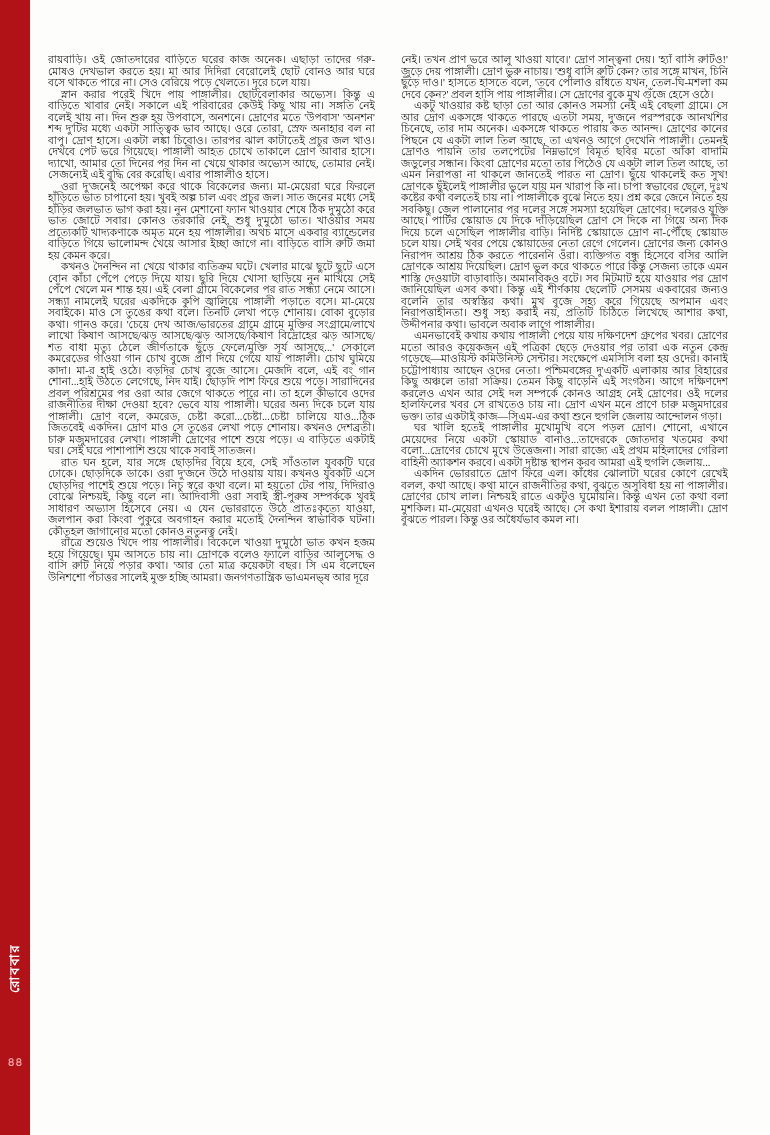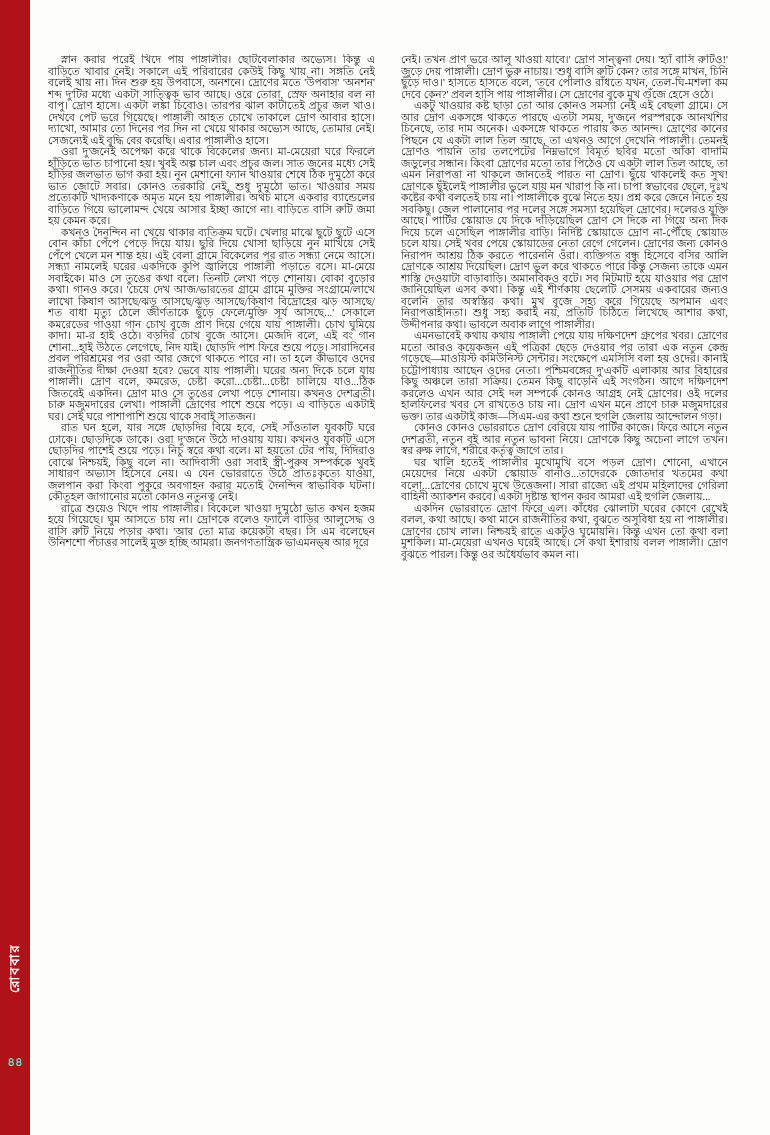--- a/index.html
+++ b/index.html
@@ -19,21 +19,21 @@
   .spine-title{
     position:absolute;left:0;bottom:92px;width:30px;height:150px;
     color:#ffffff;
     writing-mode:vertical-rl;
     transform:rotate(180deg);
     font-size:13px;font-weight:bold;letter-spacing:2px;
     display:flex;align-items:center;justify-content:center;
   }
   .page-number{
     position:absolute;left:0;bottom:62px;width:30px;
-    color:#5eead4;font-size:12px;font-weight:bold;text-align:center;
+    color:#fca5a5;font-size:12px;font-weight:bold;text-align:center;
   }
   
   .text-area{
     position:absolute;left:48px;top:54px;
     width:680px;height:1054px;
     display:flex;gap:26px;
     overflow:hidden;
   }
   .col{
     width:327px;height:100%;
@@ -50,29 +50,29 @@
 
 <div class="page">
 
   <div class="spine" style="background: rgb(176, 18, 24);">
     <div class="spine-title">রোববার</div>
     <div class="page-number">৪৪</div>
   </div>
 
   <div class="text-area">
     <div class="col" id="col-left">
+        <p class="para cont">রায়বাড়ি। ওই জোতদারের বাড়িতে ঘরের কাজ অনেক। এছাড়া তাদের গরু-মোষও দেখভাল করতে হয়। মা আর দিদিরা বেরোলেই ছোট বোনও আর ঘরে বসে থাকতে পারে না। সেও বেরিয়ে পড়ে খেলতে। দূরে চলে যায়।</p>
         <p class="para">স্নান করার পরেই খিদে পায় পাঙ্গালীর। ছোটবেলাকার অভ্যেস। কিন্তু এ বাড়িতে খাবার নেই। সকালে এই পরিবারের কেউই কিছু খায় না। সঙ্গতি নেই বলেই খায় না। দিন শুরু হয় উপবাসে, অনশনে। দ্রোণের মতে 'উপবাস' 'অনশন' শব্দ দু'টির মধ্যে একটা সাত্ত্বিক ভাব আছে। ওরে তোরা, স্রেফ অনাহার বল না বাপু। দ্রোণ হাসে। একটা লঙ্কা চিবোও। তারপর ঝাল কাটাতেই প্রচুর জল খাও। দেখবে পেট ভরে গিয়েছে। পাঙ্গালী আহত চোখে তাকালে দ্রোণ আবার হাসে। দ্যাখো, আমার তো দিনের পর দিন না খেয়ে থাকার অভ্যেস আছে, তোমার নেই। সেজন্যেই এই বুদ্ধি বের করেছি। এবার পাঙ্গালীও হাসে।</p>
         <p class="para">ওরা দু'জনেই অপেক্ষা করে থাকে বিকেলের জন্য। মা-মেয়েরা ঘরে ফিরলে হাঁড়িতে ভাত চাপানো হয়। খুবই অল্প চাল এবং প্রচুর জল। সাত জনের মধ্যে সেই হাঁড়ির জলভাত ভাগ করা হয়। নুন মেশানো ফ্যান খাওয়ার শেষে ঠিক দু'মুঠো করে ভাত জোটে সবার। কোনও তরকারি নেই, শুধু দু'মুঠো ভাত। খাওয়ার সময় প্রত্যেকটি খাদ্যকণাকে অমৃত মনে হয় পাঙ্গালীর। অথচ মাসে একবার ব্যান্ডেলের বাড়িতে গিয়ে ভালোমন্দ খেয়ে আসার ইচ্ছা জাগে না। বাড়িতে বাসি রুটি জমা হয় কেমন করে।</p>
         <p class="para">কখনও দৈনন্দিন না খেয়ে থাকার ব্যতিক্রম ঘটে। খেলার মাঝে ছুটে ছুটে এসে বোন কাঁচা পেঁপে পেড়ে দিয়ে যায়। ছুরি দিয়ে খোসা ছাড়িয়ে নুন মাখিয়ে সেই পেঁপে খেলে মন শান্ত হয়। এই বেলা গ্রামে বিকেলের পর রাত সন্ধ্যা নেমে আসে। সন্ধ্যা নামলেই ঘরের একদিকে কুপি জ্বালিয়ে পাঙ্গালী পড়াতে বসে। মা-মেয়ে সবাইকে। মাও সে তুঙের কথা বলে। তিনটি লেখা পড়ে শোনায়। বোকা বুড়োর কথা। গানও করে। 'চেয়ে দেখ আজ/ভারতের গ্রামে গ্রামে মুক্তির সংগ্রামে/লাখে লাখো কিষাণ আসছে/ঝড় আসছে/ঝড় আসছে/কিষাণ বিদ্রোহের ঝড় আসছে/শত বাধা মৃত্যু ঠেলে জীর্ণতাকে ছুঁড়ে ফেলে/মুক্তি সূর্য আসছে...' সেকালে কমরেডের গাওয়া গান চোখ বুজে প্রাণ দিয়ে গেয়ে যায় পাঙ্গালী। চোখ ঘুমিয়ে কাদা। মা-র হাই ওঠে। বড়দির চোখ বুজে আসে। মেজদি বলে, এই বং গান শোনা...হাই উঠতে লেগেছে, নিদ যাই। ছোড়দি পাশ ফিরে শুয়ে পড়ে। সারাদিনের প্রবল পরিশ্রমের পর ওরা আর জেগে থাকতে পারে না। তা হলে কীভাবে ওদের রাজনীতির দীক্ষা দেওয়া হবে? ভেবে যায় পাঙ্গালী। ঘরের অন্য দিকে চলে যায় পাঙ্গালী। দ্রোণ বলে, কমরেড, চেষ্টা করো...চেষ্টা...চেষ্টা চালিয়ে যাও...ঠিক জিতবেই একদিন। দ্রোণ মাও সে তুঙের লেখা পড়ে শোনায়। কখনও দেশব্রতী। চারু মজুমদারের লেখা। পাঙ্গালী দ্রোণের পাশে শুয়ে পড়ে। এ বাড়িতে একটাই ঘর। সেই ঘরে পাশাপাশি শুয়ে থাকে সবাই সাতজন।</p>
         <p class="para">রাত ঘন হলে, যার সঙ্গে ছোড়দির বিয়ে হবে, সেই সাঁওতাল যুবকটি ঘরে ঢোকে। ছোড়দিকে ডাকে। ওরা দু'জনে উঠে দাওয়ায় যায়। কখনও যুবকটি এসে ছোড়দির পাশেই শুয়ে পড়ে। নিচু স্বরে কথা বলে। মা হয়তো টের পায়, দিদিরাও বোঝে নিশ্চয়ই, কিছু বলে না। আদিবাসী ওরা সবাই স্ত্রী-পুরুষ সম্পর্ককে খুবই সাধারণ অভ্যাস হিসেবে নেয়। এ যেন ভোররাতে উঠে প্রাতঃকৃত্যে যাওয়া, জলপান করা কিংবা পুকুরে অবগাহন করার মতোই দৈনন্দিন স্বাভাবিক ঘটনা। কৌতূহল জাগানোর মতো কোনও নতুনত্ব নেই।</p>
         <p class="para">রাত্রে শুয়েও খিদে পায় পাঙ্গালীর। বিকেলে খাওয়া দু'মুঠো ভাত কখন হজম হয়ে গিয়েছে। ঘুম আসতে চায় না। দ্রোণকে বলেও ফ্যালে বাড়ির আলুসেদ্ধ ও বাসি রুটি নিয়ে পড়ার কথা। 'আর তো মাত্র কয়েকটা বছর। সি এম বলেছেন উনিশশো পঁচাত্তর সালেই মুক্ত হচ্ছি আমরা। জনগণতান্ত্রিক ভাএমনভ্ষ আর দূরে</p>
       </div>
     <div class="col" id="col-right">
         <p class="para cont">নেই। তখন প্রাণ ভরে আলু খাওয়া যাবে।' দ্রোণ সান্ত্বনা দেয়। 'হ্যাঁ বাসি রুটিও!' জুড়ে দেয় পাঙ্গালী। দ্রোণ ভুরু নাচায়। 'শুধু বাসি রুটি কেন? তার সঙ্গে মাখন, চিনি ছুঁড়ে দাও।' হাসতে হাসতে বলে, 'তবে পোলাও রাঁধতে যখন, তেল-ঘি-মশলা কম দেবে কেন?' প্রবল হাসি পায় পাঙ্গালীর। সে দ্রোণের বুকে মুখ গুঁজে হেসে ওঠে।</p>
         <p class="para">একটু খাওয়ার কষ্ট ছাড়া তো আর কোনও সমস্যা নেই এই বেছলা গ্রামে। সে আর দ্রোণ একসঙ্গে থাকতে পারছে এতটা সময়, দু'জনে পরস্পরকে আনখশির চিনেছে, তার দাম অনেক। একসঙ্গে থাকতে পারায় কত আনন্দ। দ্রোণের কানের পিছনে যে একটা লাল তিল আছে, তা এখনও আগে দেখেনি পাঙ্গালী। তেমনই দ্রোণও পায়নি তার তলপেটের নিম্নভাগে বিমূর্ত ছবির মতো আঁকা বাদামি জড়ুলের সন্ধান। কিংবা দ্রোণের মতো তার পিঠেও যে একটা লাল তিল আছে, তা এমন নিরাপত্তা না থাকলে জানতেই পারত না দ্রোণ। ছুঁয়ে থাকলেই কত সুখ! দ্রোণকে ছুঁইলেই পাঙ্গালীর ভুলে যায় মন খারাপ কি না। চাপা স্বভাবের ছেলে, দুঃখ কষ্টের কথা বলতেই চায় না। পাঙ্গালীকে বুঝে নিতে হয়। প্রশ্ন করে জেনে নিতে হয় সবকিছু। জেল পালানোর পর দলের সঙ্গে সমস্যা হয়েছিল দ্রোণের। দলেরও যুক্তি আছে। পার্টির স্কোয়াড যে দিকে দাঁড়িয়েছিল দ্রোণ সে দিকে না গিয়ে অন্য দিক দিয়ে চলে এসেছিল পাঙ্গালীর বাড়ি। নির্দিষ্ট স্কোয়াডে দ্রোণ না-পৌঁছে স্কোয়াড চলে যায়। সেই খবর পেয়ে স্কোয়াডের নেতা রেগে গেলেন। দ্রোণের জন্য কোনও নিরাপদ আশ্রয় ঠিক করতে পারেননি ওঁরা। ব্যক্তিগত বন্ধু হিসেবে বসির আলি দ্রোণকে আশ্রয় দিয়েছিল। দ্রোণ ভুল করে থাকতে পারে কিন্তু সেজন্য তাকে এমন শাস্তি দেওয়াটা বাড়াবাড়ি। অমানবিকও বটে। সব মিটমাট হয়ে যাওয়ার পর দ্রোণ জানিয়েছিল এসব কথা। কিন্তু এই শীর্ণকায় ছেলেটি সেসময় একবারের জন্যও বলেনি তার অস্বস্তির কথা। মুখ বুজে সহ্য করে গিয়েছে অপমান এবং নিরাপত্তাহীনতা। শুধু সহ্য করাই নয়, প্রতিটি চিঠিতে লিখেছে আশার কথা, উদ্দীপনার কথা। ভাবলে অবাক লাগে পাঙ্গালীর।</p>
         <p class="para">এমনভাবেই কথায় কথায় পাঙ্গালী পেয়ে যায় দক্ষিণদেশ গ্রুপের খবর। দ্রোণের মতো আরও কয়েকজন এই পত্রিকা ছেড়ে দেওয়ার পর তারা এক নতুন কেন্দ্র গড়েছে—মাওয়িস্ট কমিউনিস্ট সেন্টার। সংক্ষেপে এমসিসি বলা হয় ওদের। কানাই চট্টোপাধ্যায় আছেন ওদের নেতা। পশ্চিমবঙ্গের দু'একটি এলাকায় আর বিহারের কিছু অঞ্চলে তারা সক্রিয়। তেমন কিছু বাড়েনি এই সংগঠন। আগে দক্ষিণদেশ করলেও এখন আর সেই দল সম্পর্কে কোনও আগ্রহ নেই দ্রোণের। ওই দলের হালফিলের খবর সে রাখতেও চায় না। দ্রোণ এখন মনে প্রাণে চারু মজুমদারের ভক্ত। তার একটাই কাজ—সিএম-এর কথা শুনে হুগলি জেলায় আন্দোলন গড়া।</p>
-        <p class="para">কোনও কোনও ভোররাতে দ্রোণ বেরিয়ে যায় পার্টির কাজে। ফিরে আসে নতুন দেশব্রতী, নতুন বই আর নতুন ভাবনা নিয়ে। দ্রোণকে কিছু অচেনা লাগে তখন। স্বর রুক্ষ লাগে, শরীরে কর্তৃত্ব জাগে তার।</p>
         <p class="para">ঘর খালি হতেই পাঙ্গালীর মুখোমুখি বসে পড়ল দ্রোণ। শোনো, এখানে মেয়েদের নিয়ে একটা স্কোয়াড বানাও...তাদেরকে জোতদার খতমের কথা বলো...দ্রোণের চোখে মুখে উত্তেজনা। সারা রাজ্যে এই প্রথম মহিলাদের গেরিলা বাহিনী অ্যাকশন করবে। একটা দৃষ্টান্ত স্থাপন করব আমরা এই হুগলি জেলায়...</p>
         <p class="para">একদিন ভোররাতে দ্রোণ ফিরে এল। কাঁধের ঝোলাটা ঘরের কোণে রেখেই বলল, কথা আছে। কথা মানে রাজনীতির কথা, বুঝতে অসুবিধা হয় না পাঙ্গালীর। দ্রোণের চোখ লাল। নিশ্চয়ই রাতে একটুও ঘুমোয়নি। কিন্তু এখন তো কথা বলা মুশকিল। মা-মেয়েরা এখনও ঘরেই আছে। সে কথা ইশারায় বলল পাঙ্গালী। দ্রোণ বুঝতে পারল। কিন্তু ওর অধৈর্যভাব কমল না।</p>
       </div>
   </div>
 
 </div>
 
 </body></html>

